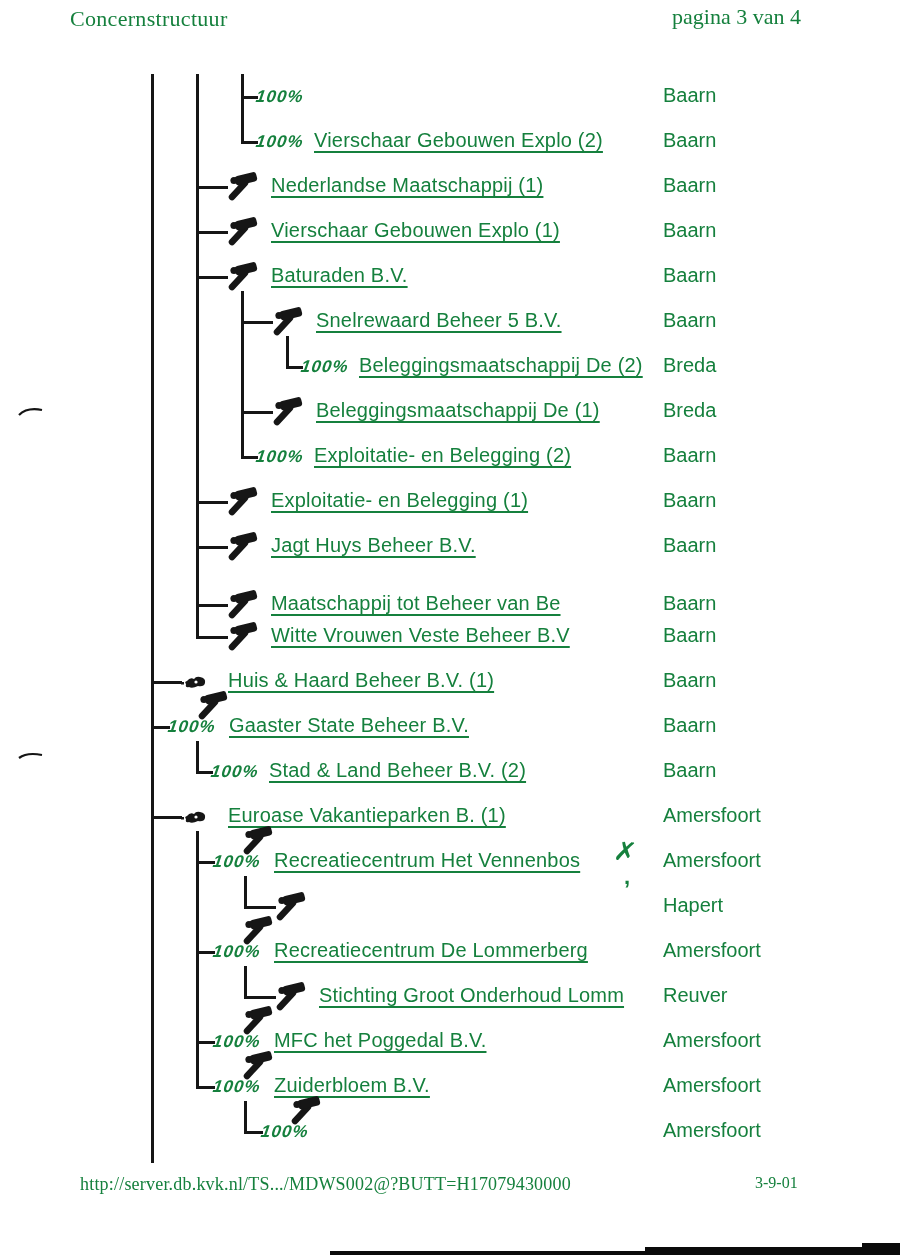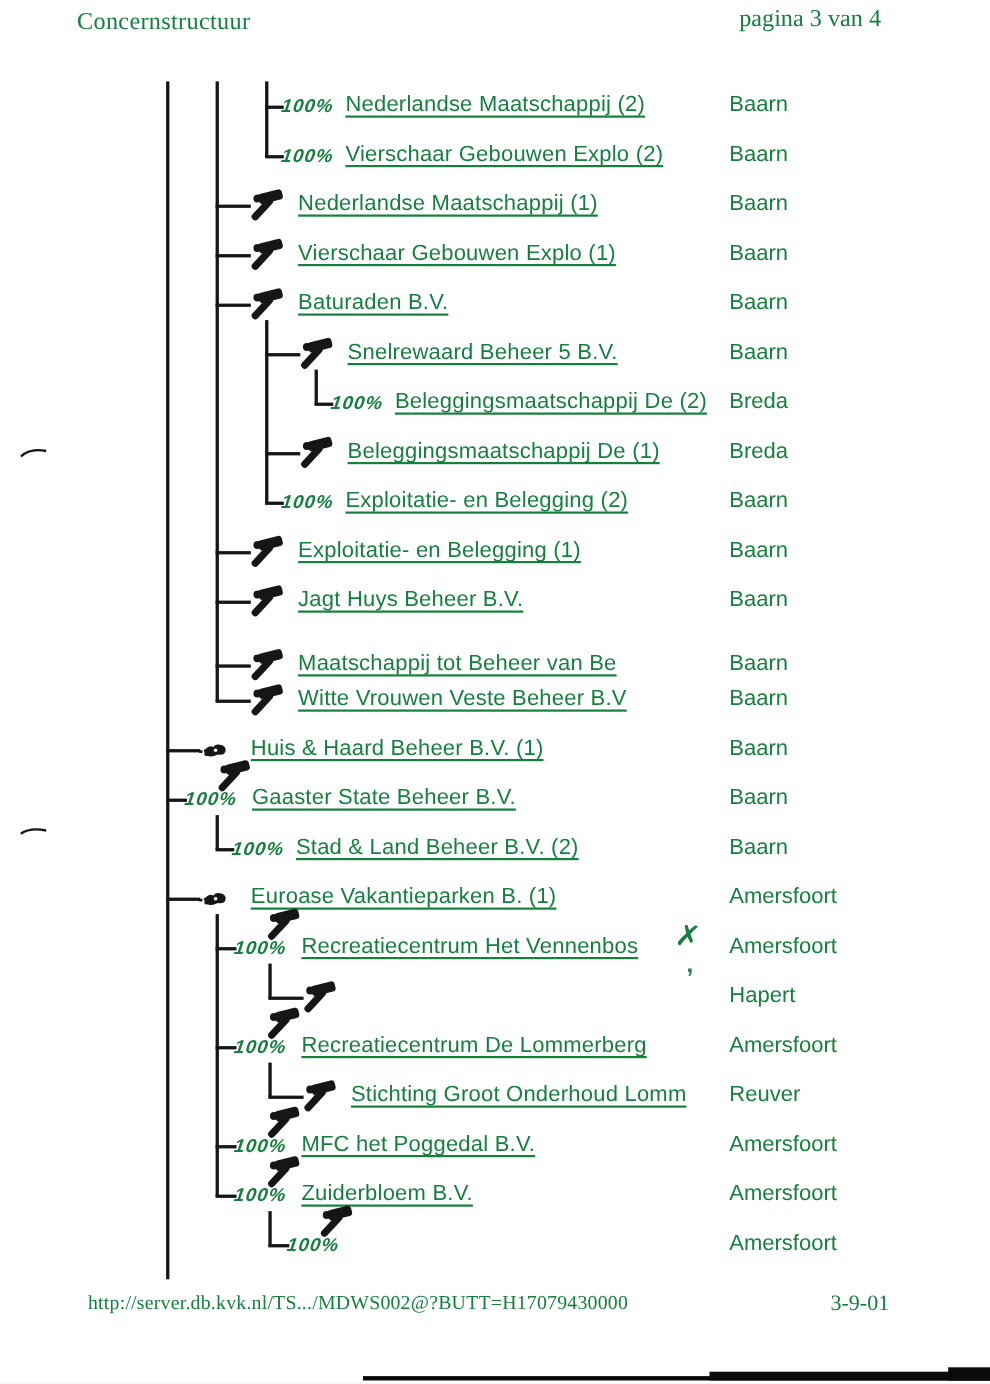--- a/index.html
+++ b/index.html
@@ -5,21 +5,21 @@
   html,body{margin:0;padding:0;background:#e8e8e8;}
   .page{
     position:relative;width:900px;height:1258px;background:#ffffff;
     overflow:hidden;color:#15803d;
     font-family:"Liberation Sans",sans-serif;
   }
   .serif{font-family:"Liberation Serif",serif;}
   .hdr-title{position:absolute;left:70px;top:6px;font-size:22px;letter-spacing:.3px;}
   .hdr-page{position:absolute;left:672px;top:4px;font-size:22px;}
   .footer-url{position:absolute;left:80px;top:1174px;font-size:18px;letter-spacing:.2px;}
-  .footer-date{position:absolute;left:755px;top:1174px;font-size:20px;}
+  .footer-date{position:absolute;left:755px;top:1174px;font-size:16px;}
   
   .vline{position:absolute;width:3px;background:#161616;}
   .row{position:absolute;left:0;width:900px;height:30px;}
   .branch{position:absolute;top:13px;height:3px;background:#161616;}
   .pct{
     position:absolute;top:4px;font-size:17px;font-weight:bold;font-style:italic;
     letter-spacing:1px;transform:skewX(-8deg);white-space:nowrap;
   }
   .nm{
     position:absolute;top:1px;font-size:20px;white-space:nowrap;letter-spacing:.2px;
@@ -58,21 +58,20 @@
       <div class="vline" style="left: 241px; top: 291px; height: 167px;"></div>
       <div class="vline" style="left: 286px; top: 336px; height: 32px;"></div>
       <div class="vline" style="left: 196px; top: 741px; height: 32px;"></div>
       <div class="vline" style="left: 196px; top: 831px; height: 257px;"></div>
       <div class="vline" style="left: 244px; top: 876px; height: 32px;"></div>
       <div class="vline" style="left: 244px; top: 966px; height: 32px;"></div>
       <div class="vline" style="left: 244px; top: 1101px; height: 32px;"></div>
       <div class="row" style="top: 83px;">
         <div class="branch" style="left: 241px; width: 17px;"></div>
         <span class="pct" style="left: 256px;">100%</span>
-        <span class="nm u" style="left: 314px;">Nederlandse Maatschappij (2)</span>
         <span class="city">Baarn</span>
       </div>
       <div class="row" style="top: 128px;">
         <div class="branch" style="left: 241px; width: 17px;"></div>
         <span class="pct" style="left: 256px;">100%</span>
         <span class="nm u" style="left: 314px;">Vierschaar Gebouwen Explo (2)</span>
         <span class="city">Baarn</span>
       </div>
       <div class="row" style="top: 173px;">
         <div class="branch" style="left: 196px; width: 32px;"></div>

